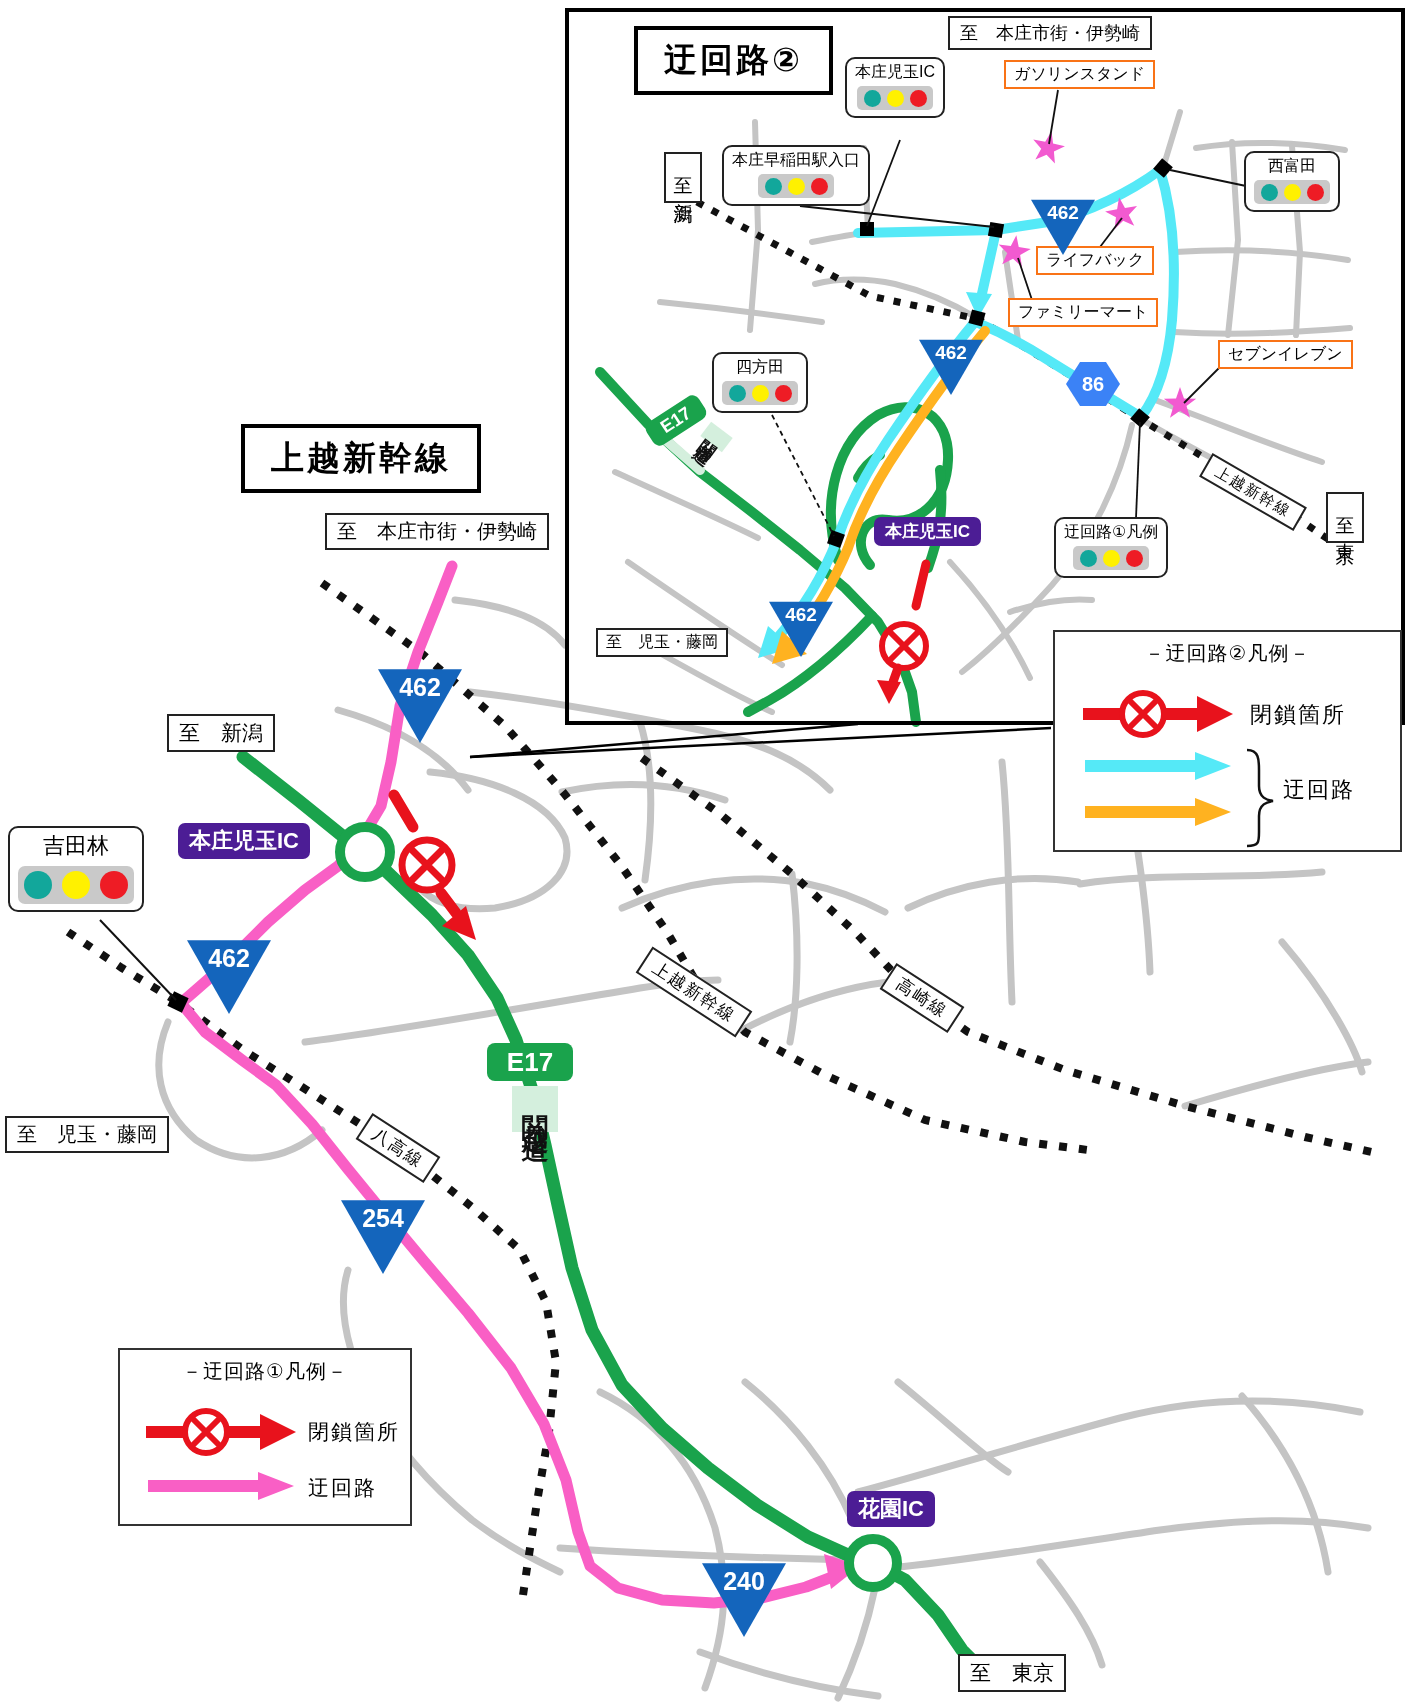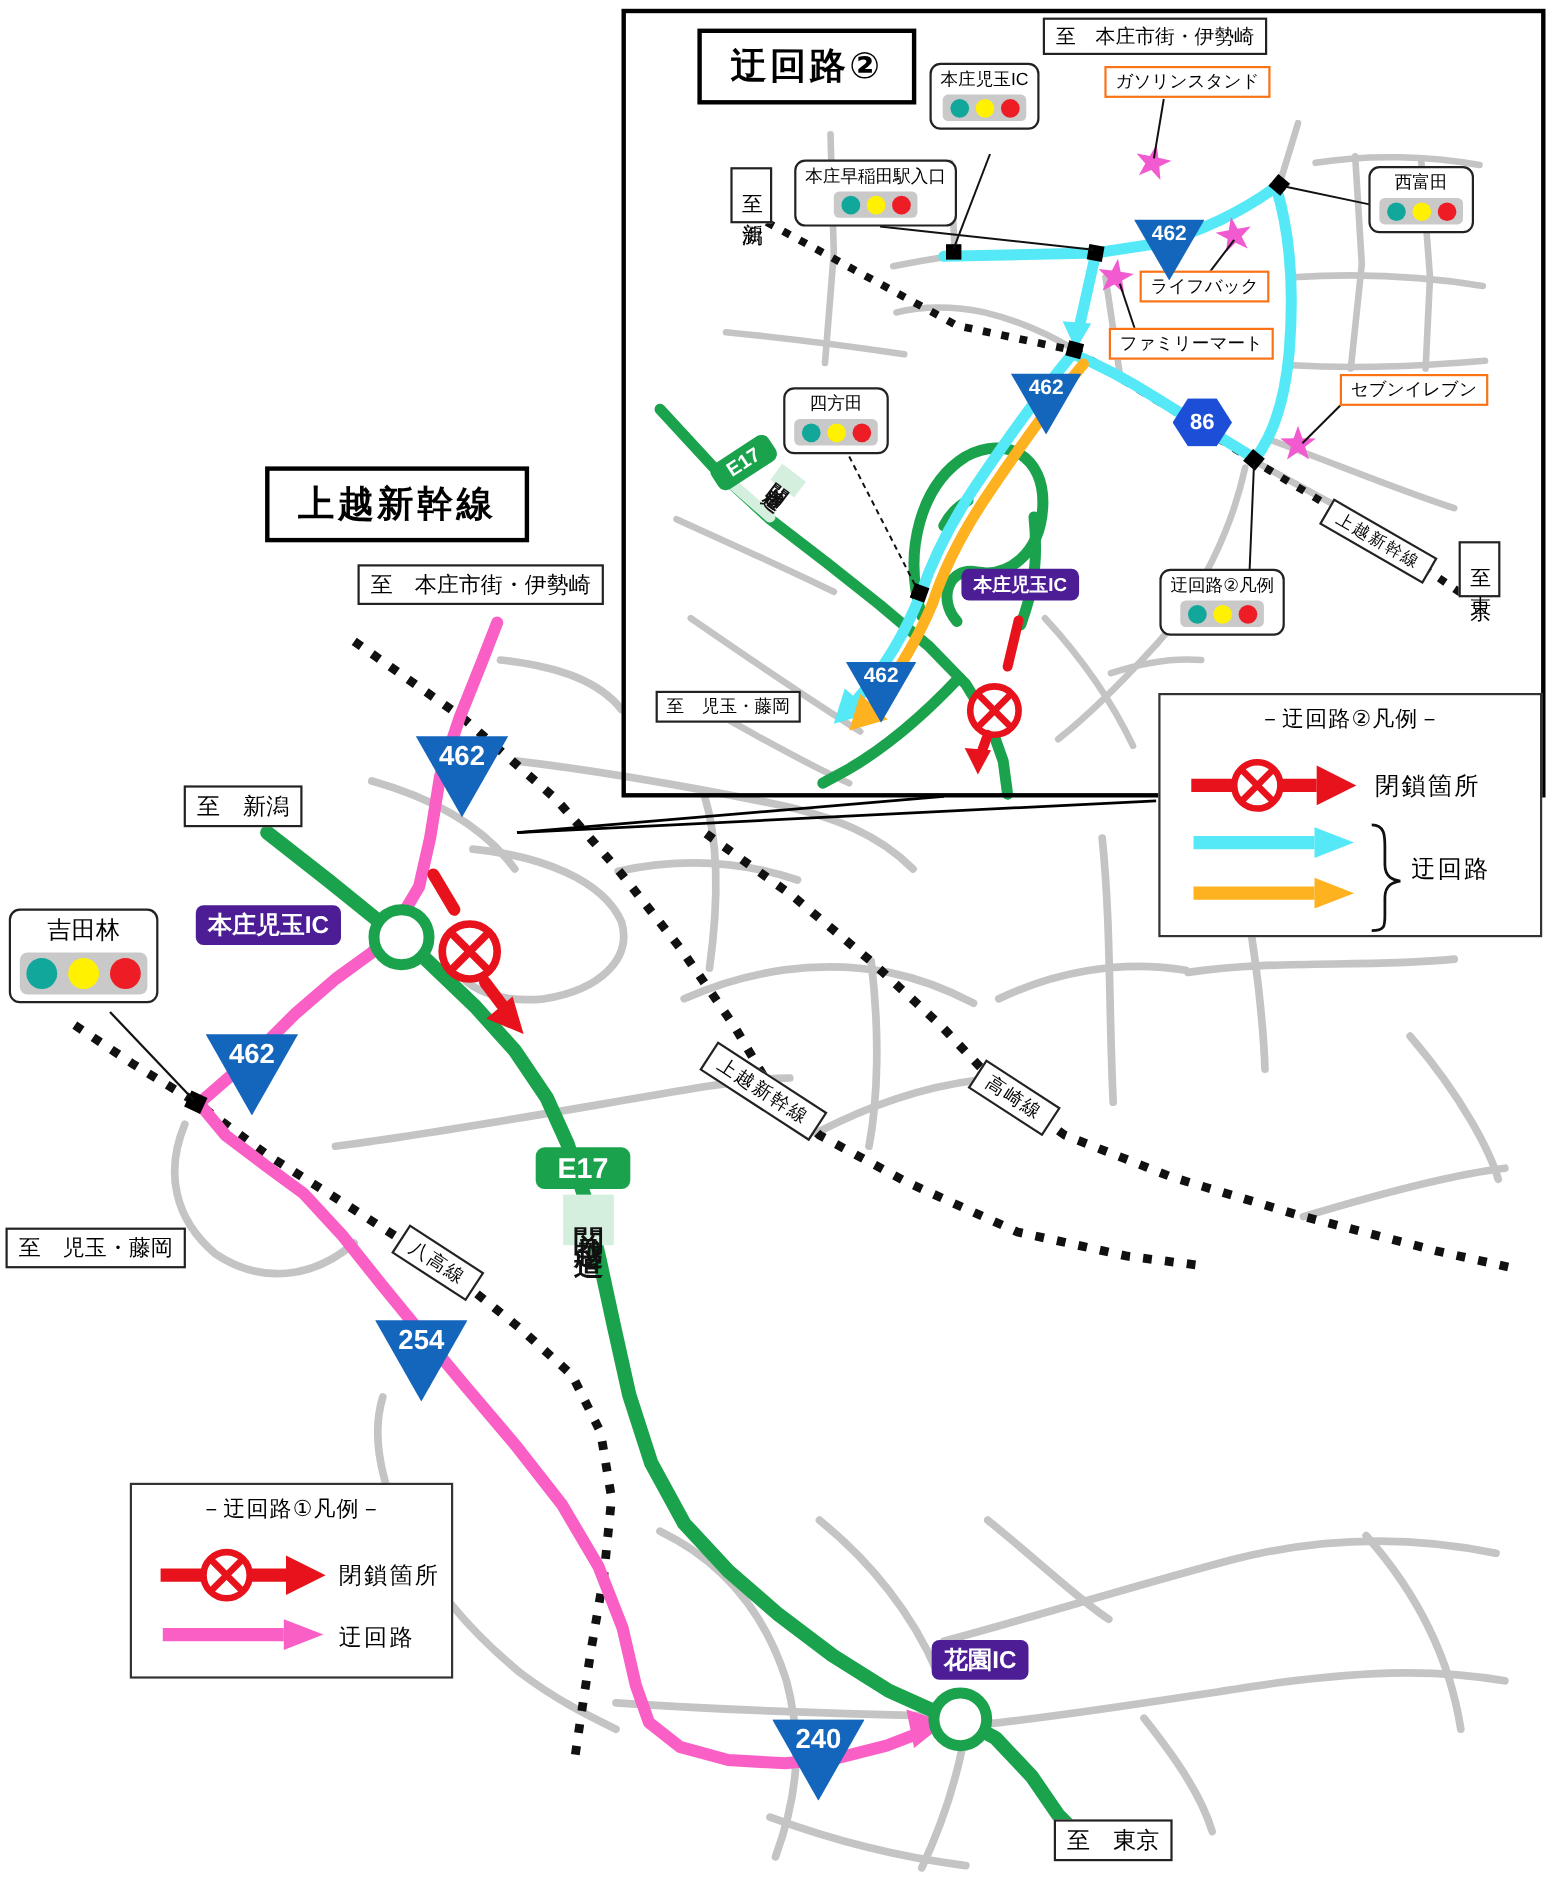--- a/index.html
+++ b/index.html
@@ -22,21 +22,21 @@
   .dot{width:17px;height:17px;border-radius:50%;}
   .dot.g{background:#12a79b}.dot.y{background:#fff100}.dot.r{background:#ee1c25}
   .sig.big .t{font-size:22px}
   .sig.big .lights{width:116px;height:38px;gap:10px;border-radius:7px;margin-top:5px;}
   .sig.big .dot{width:28px;height:28px;}
   .glabel{position:absolute;background:#4c1d95;color:#fff;border-radius:7px;padding:3px 11px;font-weight:700;white-space:nowrap;}
   .tri{position:absolute;color:#fff;font-weight:700;text-align:center;background:#1465bc;
        clip-path:polygon(50% 100%,0 3%,100% 3%);display:flex;justify-content:center;}
   .tri.m{width:84px;height:76px;font-size:25px;padding-top:6px;box-sizing:border-box;}
   .tri.s{width:64px;height:57px;font-size:19px;padding-top:4px;box-sizing:border-box;}
-  .hex{position:absolute;background:#1d4ed8;color:#fff;font-weight:700;display:flex;align-items:center;justify-content:center;
+  .hex{position:absolute;background:#3b82f6;color:#fff;font-weight:700;display:flex;align-items:center;justify-content:center;
        clip-path:polygon(26% 0,74% 0,100% 50%,74% 100%,26% 100%,0 50%);width:54px;height:44px;font-size:20px;}
   .e17{position:absolute;background:#1aa34c;color:#fff;font-weight:700;border-radius:8px;
        display:flex;align-items:center;justify-content:center;}
   .kando{position:absolute;writing-mode:vertical-rl;text-orientation:upright;font-weight:700;color:#111;
        background:#d4efdd;text-align:center;}
   .insetborder{position:absolute;left:565px;top:8px;width:832px;height:709px;border:4px solid #000;background:transparent;}
   .legend{position:absolute;background:#fff;border:2px solid #333;}
   .legend .lt{position:absolute;left:0;right:0;top:8px;text-align:center;font-size:20px;letter-spacing:1px;}
   .legend .ltxt{position:absolute;font-size:22px;letter-spacing:2px;}
 </style>
@@ -245,21 +245,21 @@
 </div>
 <div class="sig" style="left:712px;top:352px;">
   <div class="t">四方田</div>
   <div class="lights">
         <span class="dot g"></span>
         <span class="dot y"></span>
         <span class="dot r"></span>
       </div>
 </div>
 <div class="sig" style="left:1054px;top:517px;">
-  <div class="t">迂回路②凡例</div>
+  <div class="t">迂回路①凡例</div>
   <div class="lights">
         <span class="dot g"></span>
         <span class="dot y"></span>
         <span class="dot r"></span>
       </div>
 </div>
 
 <div class="poi" style="left:1004px;top:60px;">ガソリンスタンド</div>
 <div class="poi" style="left:1036px;top:246px;">ライフバック</div>
 <div class="poi" style="left:1008px;top:298px;">ファミリーマート</div>

